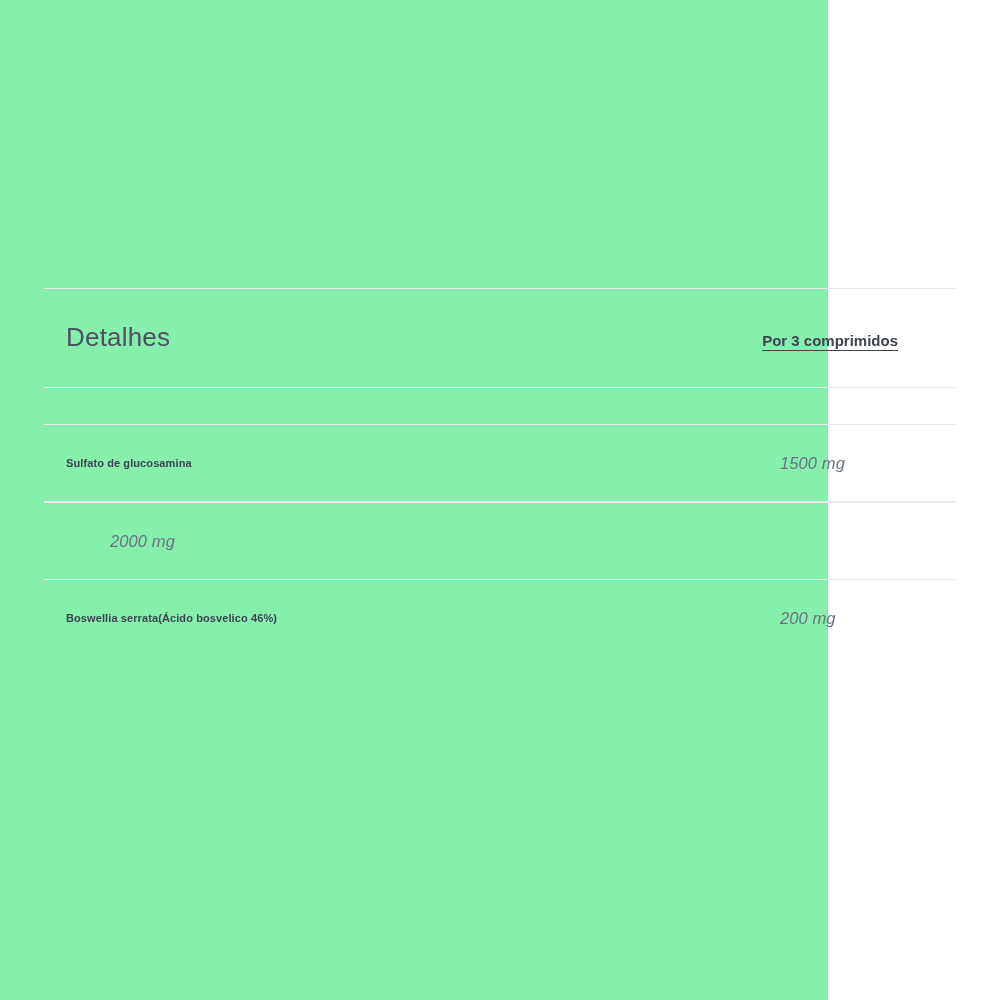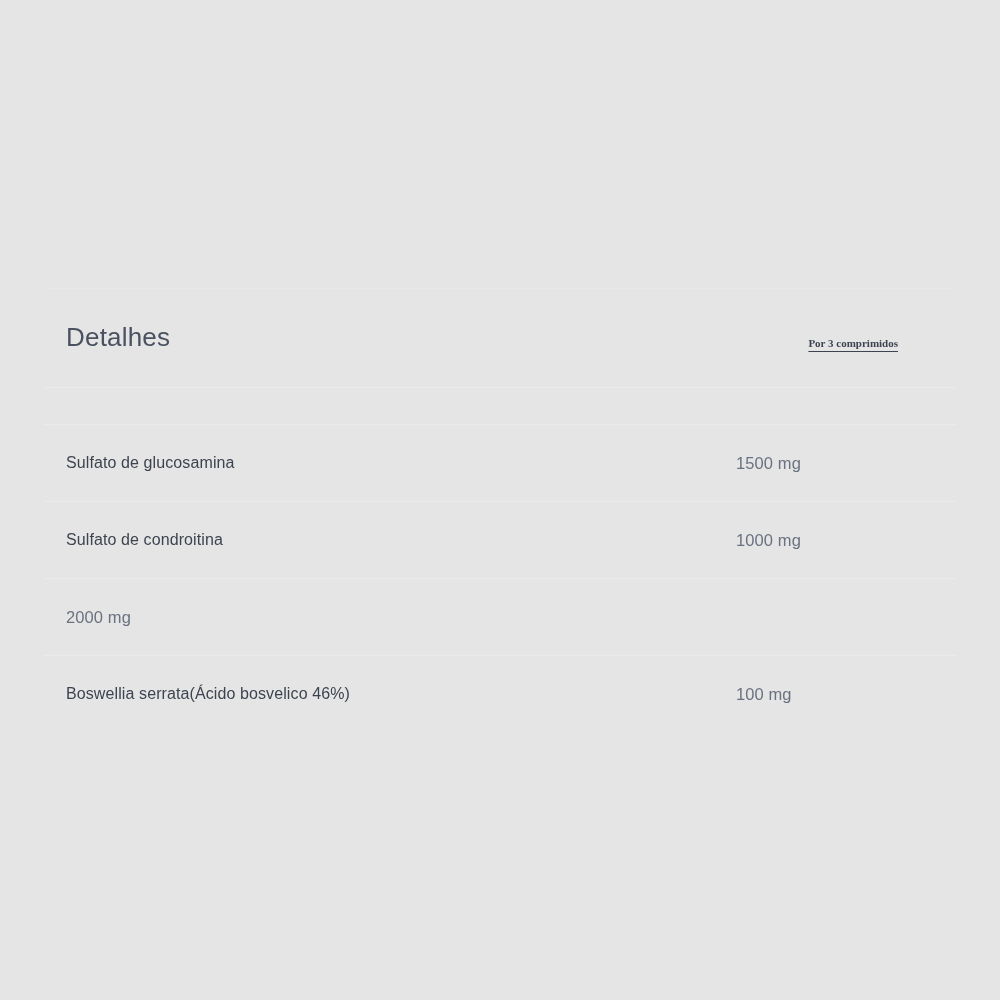--- a/index.html
+++ b/index.html
@@ -9,23 +9,23 @@
   }
   body {
     width: 1000px;
     height: 1000px;
     font-family: "Liberation Sans", sans-serif;
     color: #3d4450;
     overflow: hidden;
   }
   .page {
     position: relative;
-    width: 1000px;
+    width: 828px;
     height: 1000px;
-    background: #e5e5e5;
+    background: #86efac;
   }
   .details-block {
     position: absolute;
     left: 44px;
     top: 288px;
     width: 912px;
   }
   .rule-top {
     border-top: 1px solid #e6e8eb;
     width: 912px;
@@ -39,64 +39,64 @@
     box-sizing: border-box;
   }
   .details-title {
     font-size: 26px;
     font-weight: 400;
     color: #4a5160;
     letter-spacing: 0.2px;
     padding-bottom: 34px;
   }
   .col-head {
-    font-size: 11px;
+    font-size: 15px;
     font-weight: 700;
     color: #3d4450;
     text-decoration: underline;
     text-underline-offset: 4px;
     padding-bottom: 38px;
     padding-right: 38px;
-    font-family: Liberation Serif, serif;
   }
   .rule {
     border-top: 1px solid #e9ebee;
     width: 912px;
   }
   .spacer-row {
     height: 36px;
   }
   .nutrient-row {
     display: flex;
     align-items: center;
     justify-content: space-between;
     height: 76px;
     padding: 0 20px 0 22px;
     box-sizing: border-box;
   }
   .nutrient-name {
-    font-size: 16px;
-    font-weight: 400;
+    font-size: 11px;
+    font-weight: 700;
     color: #3d4450;
     letter-spacing: 0.1px;
   }
   .nutrient-value {
     font-size: 16.5px;
     font-weight: 400;
     color: #6a7280;
     letter-spacing: 0.1px;
     min-width: 120px;
     text-align: left;
     padding-left: 0;
     margin-right: 36px;
   }
   .val-wrap {
     width: 200px;
     display: flex;
-    justify-content: flex-start;
+    justify-content: flex-end;
+    font-style: italic;
   }
 </style>
 </head>
 <body>
 
 <div class="page">
   <div class="details-block">
 
     <div class="rule-top"></div>
 
@@ -111,38 +111,32 @@
 
     <div class="nutrient-row">
       <div class="nutrient-name">Sulfato de glucosamina</div>
       <div class="val-wrap">
         <div class="nutrient-value">1500 mg</div>
       </div>
     </div>
 
     <div class="rule"></div>
 
-    <div class="nutrient-row">
-      <div class="nutrient-name">Sulfato de condroitina</div>
-      <div class="val-wrap">
-        <div class="nutrient-value">1000 mg</div>
-      </div>
-    </div>
 
     <div class="rule"></div>
 
     <div class="nutrient-row">
       <div class="val-wrap">
         <div class="nutrient-value">2000 mg</div>
       </div>
     </div>
 
     <div class="rule"></div>
 
     <div class="nutrient-row">
       <div class="nutrient-name">Boswellia serrata(Ácido bosvelico 46%)</div>
       <div class="val-wrap">
-        <div class="nutrient-value">100 mg</div>
+        <div class="nutrient-value">200 mg</div>
       </div>
     </div>
 
   </div>
 </div>
 
 </body></html>

